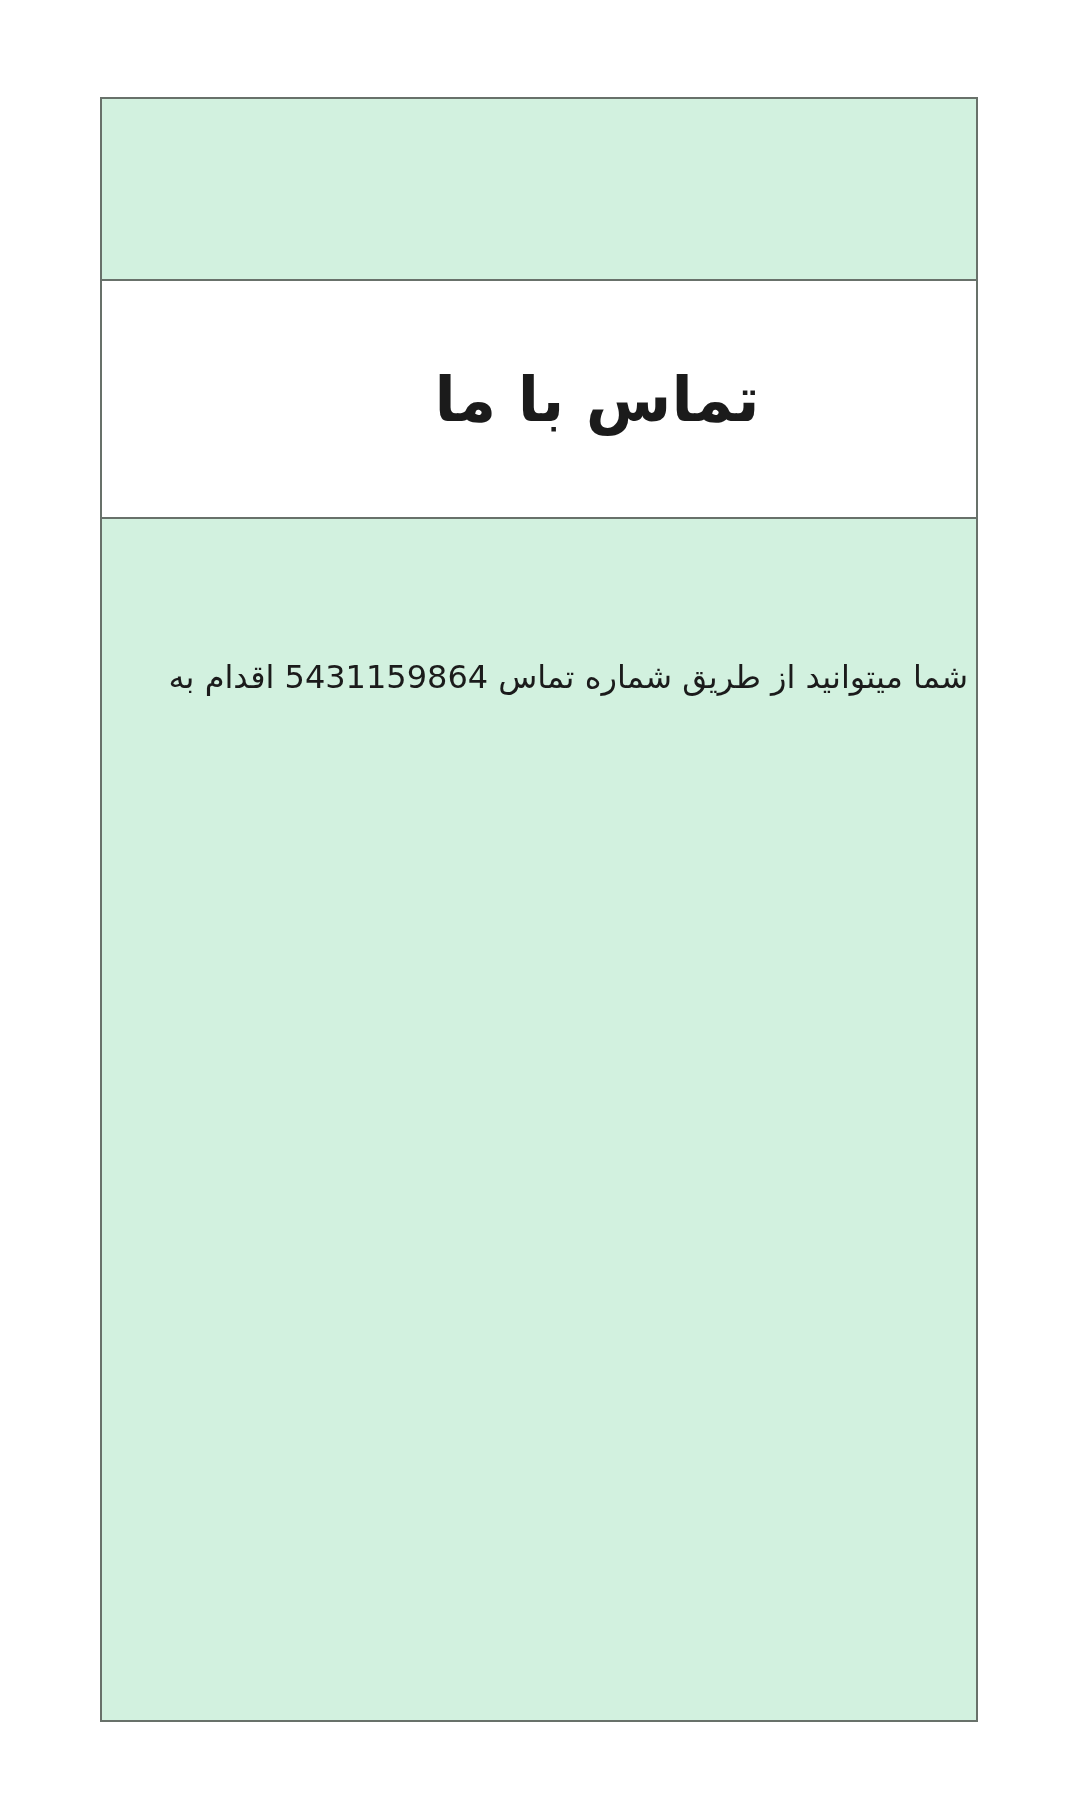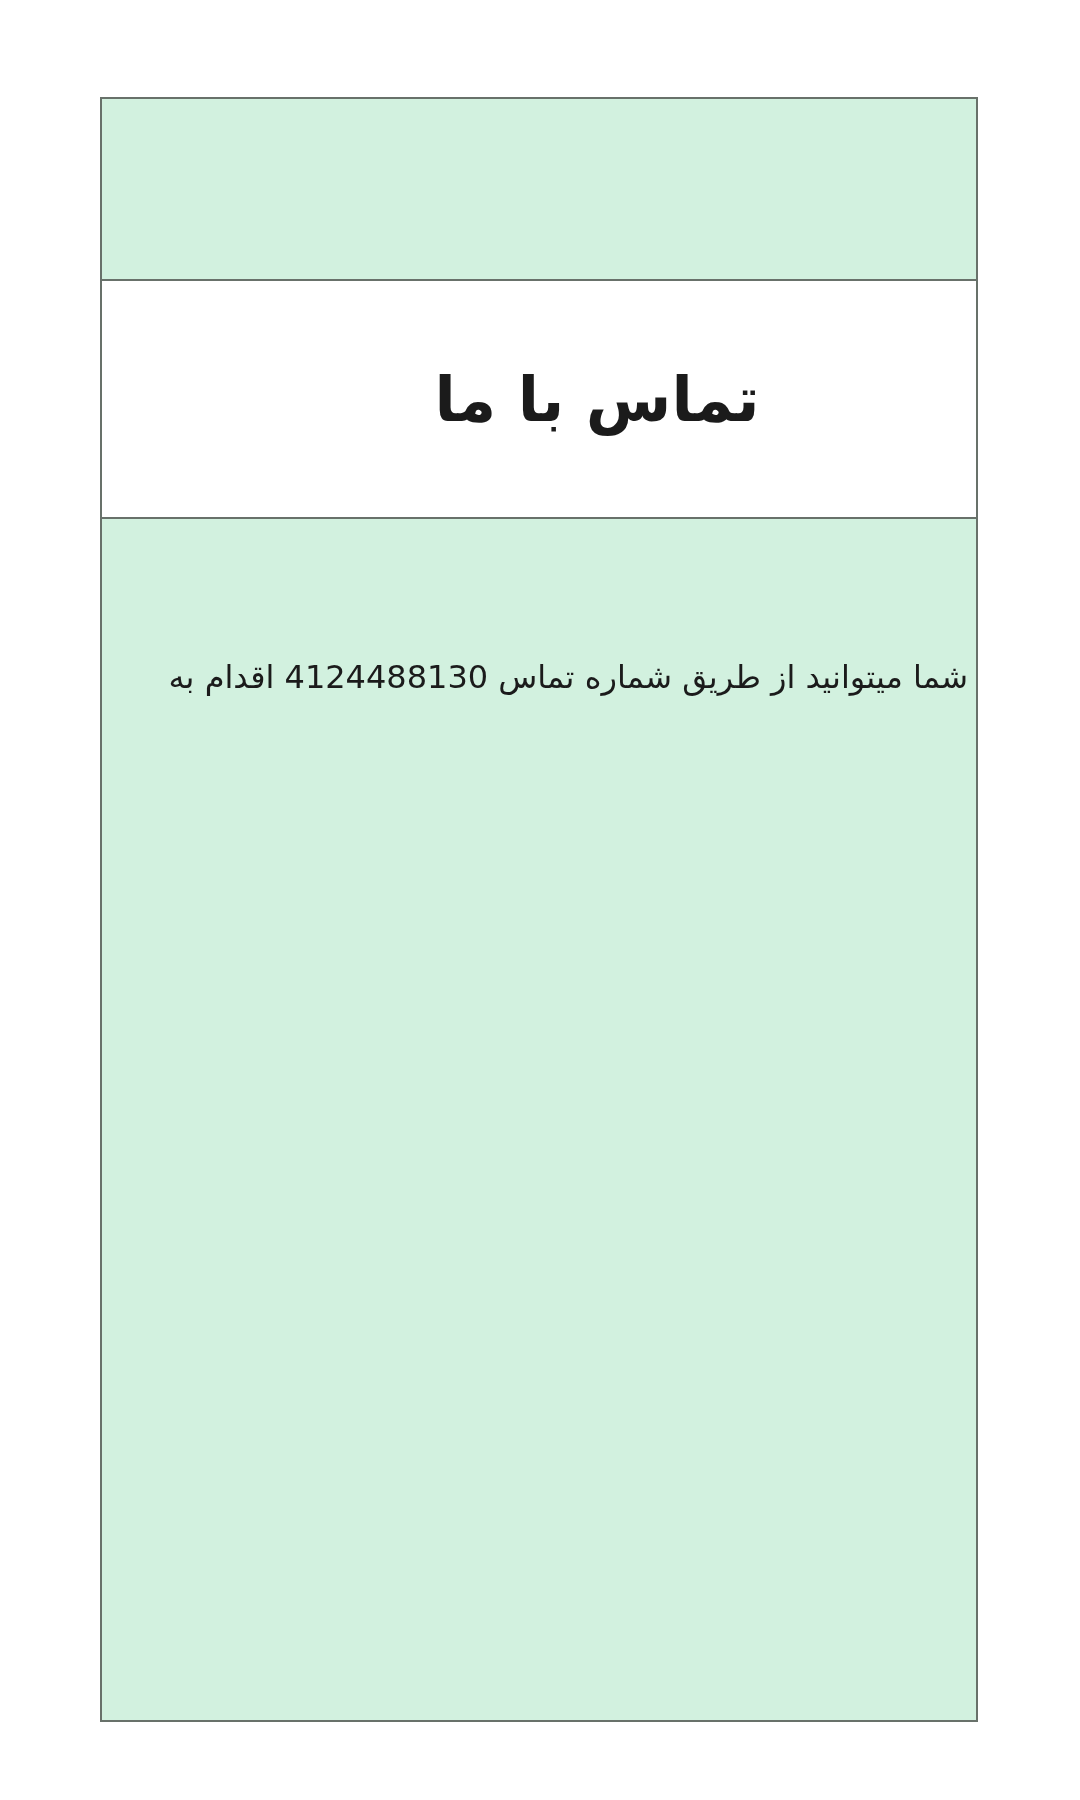--- a/index.html
+++ b/index.html
@@ -77,17 +77,17 @@
 <div class="card">
 
   <div class="header-band"></div>
 
   <div class="title-band">
     <h1 class="title">تماس با ما</h1>
   </div>
 
   <div class="body-band">
     <p class="paragraph">
-      <span class="para-line">شما میتوانید از طریق شماره تماس 4124488130 اقدام به</span>
+      <span class="para-line">شما میتوانید از طریق شماره تماس 5431159864 اقدام به</span>
     </p>
   </div>
 
 </div>
 
 </body></html>

